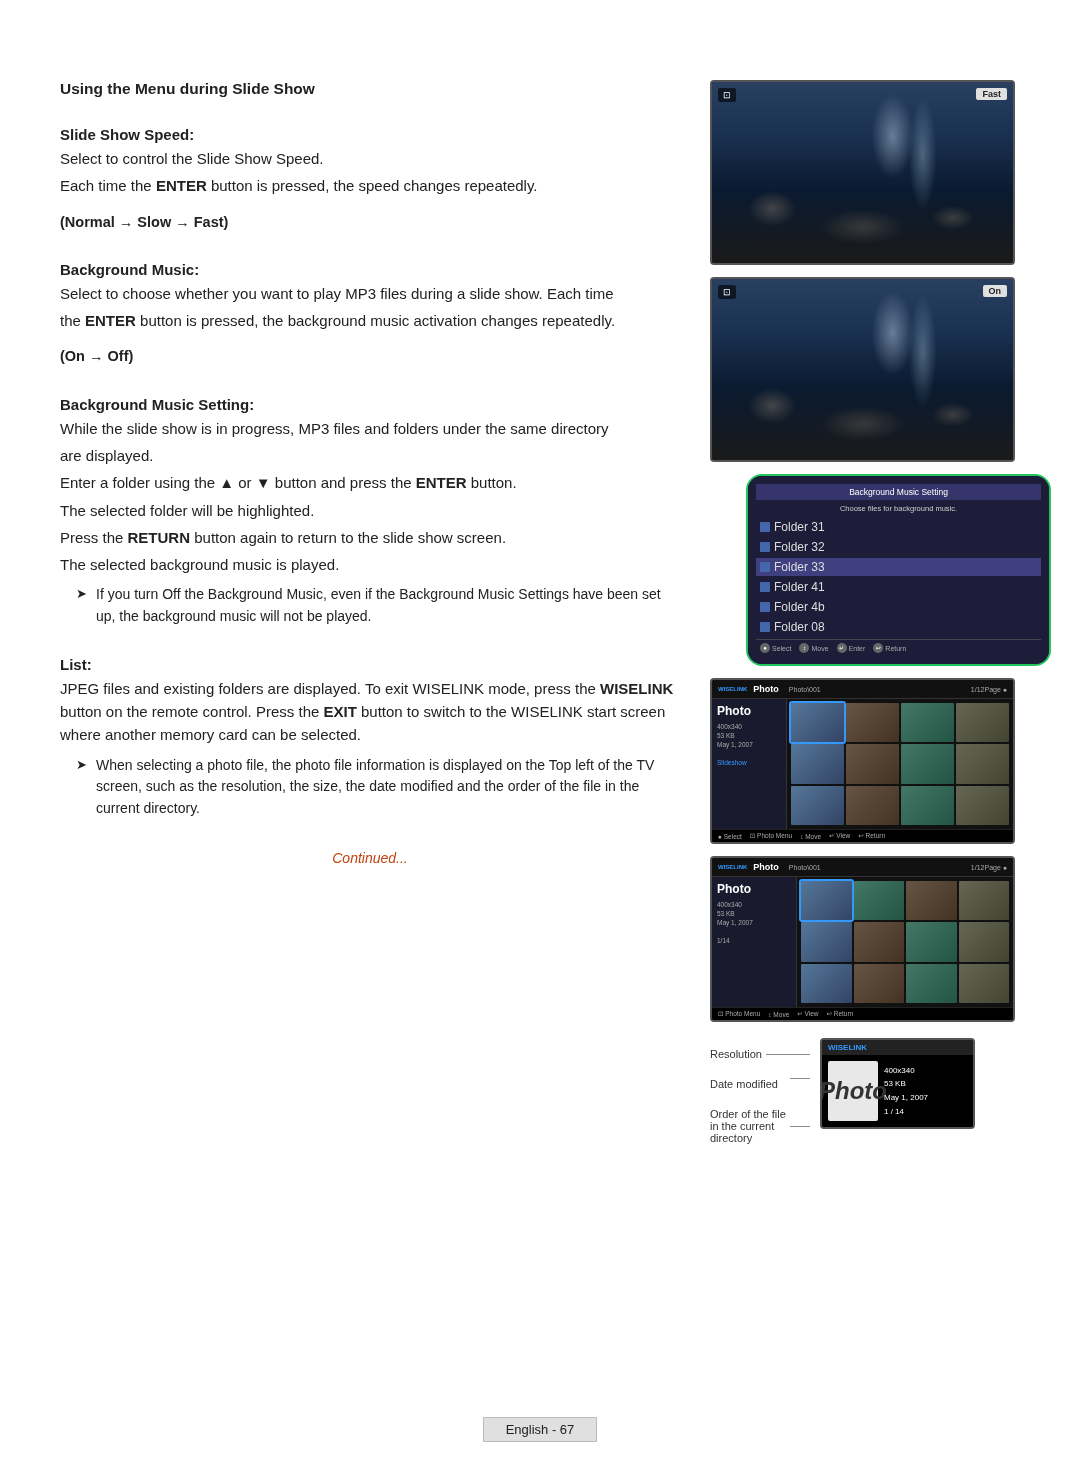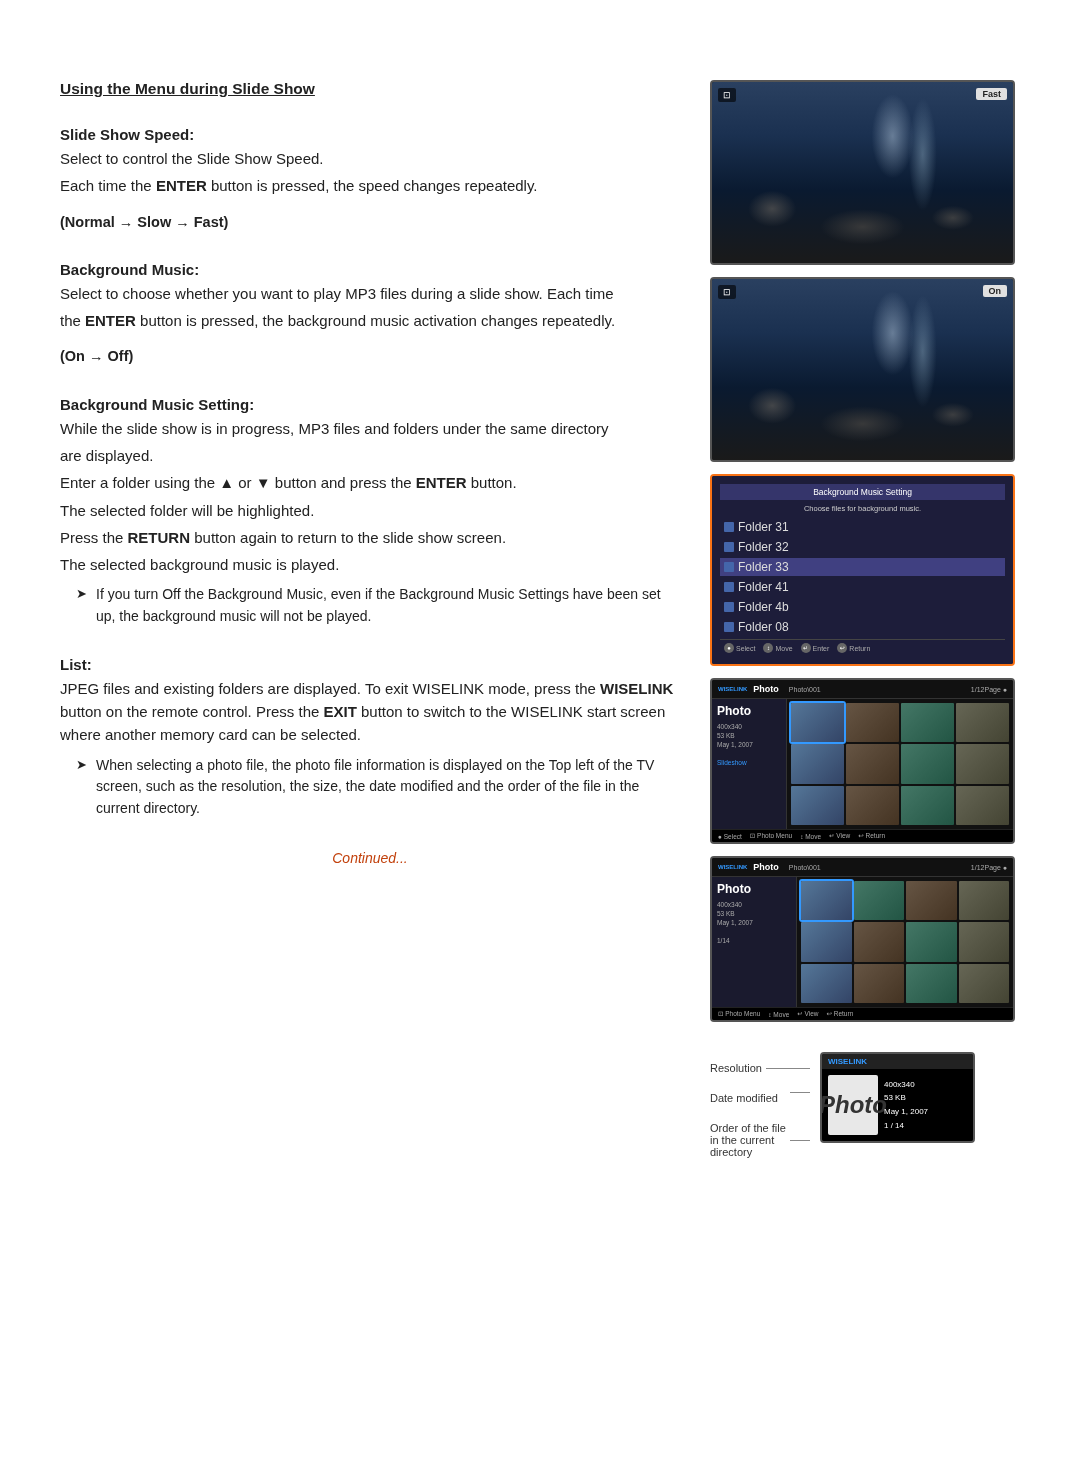--- a/index.html
+++ b/index.html
@@ -28,21 +28,20 @@
     }
     .right-col {
       width: 310px;
       flex-shrink: 0;
       display: flex;
       flex-direction: column;
       gap: 12px;
     }
     .section-title {
       font-weight: bold;
-      text-decoration: underline;
       font-size: 15.5px;
       margin-bottom: 10px;
     }
     .subsection-title {
       font-weight: bold;
       font-size: 15px;
       margin-bottom: 4px;
     }
     .section-block {
       margin-bottom: 28px;
@@ -118,24 +117,25 @@
       font-weight: bold;
       border-radius: 2px;
       position: absolute;
       top: 6px;
       right: 6px;
     }
     
     .menu-screen {
       width: 305px;
       background: #1a1a1a;
-      border: 2px solid #f97316;
-      border-radius: 4px;
+      border: 2px solid #22c55e;
+      border-radius: 16px;
       overflow: hidden;
       position: relative;
+      margin-left: 36px;
     }
     .menu-screen-inner {
       background: rgba(30,30,60,0.95);
       padding: 8px;
     }
     .menu-title-bar {
       background: rgba(60,60,120,0.8);
       color: #fff;
       font-size: 8.5px;
       text-align: center;
@@ -602,21 +602,21 @@
           </div>
         </div>
         <div class="wl-bottom-bar">
           <span class="wl-bottom-btn">⊡ Photo Menu</span>
           <span class="wl-bottom-btn">↕ Move</span>
           <span class="wl-bottom-btn">↵ View</span>
           <span class="wl-bottom-btn">↩ Return</span>
         </div>
       </div>
 
-      <div style="display:flex;gap:10px;align-items:flex-start;margin-top:18px;">
+      <div style="display:flex;gap:10px;align-items:flex-start;margin-top:4px;">
 
         <div style="display:flex;flex-direction:column;gap:18px;padding-top:10px;font-size:11px;color:#333;min-width:100px;">
           <div style="display:flex;align-items:center;gap:4px;">
             <span>Resolution</span>
             <div style="flex:1;height:1px;background:#888;min-width:15px;"></div>
           </div>
           <div style="display:flex;gap:12px;">
             <span>Date modified</span>
             <div style="flex:1;height:1px;background:#888;min-width:15px;"></div>
           </div>
@@ -644,13 +644,16 @@
               <div>May 1, 2007</div>
               <div>1 / 14</div>
             </div>
           </div>
         </div>
       </div>
 
     </div>
   </div>
 
+  <div class="footer">
+    <div class="footer-badge">English - 67</div>
+  </div>
 </div>
 
 </body></html>

